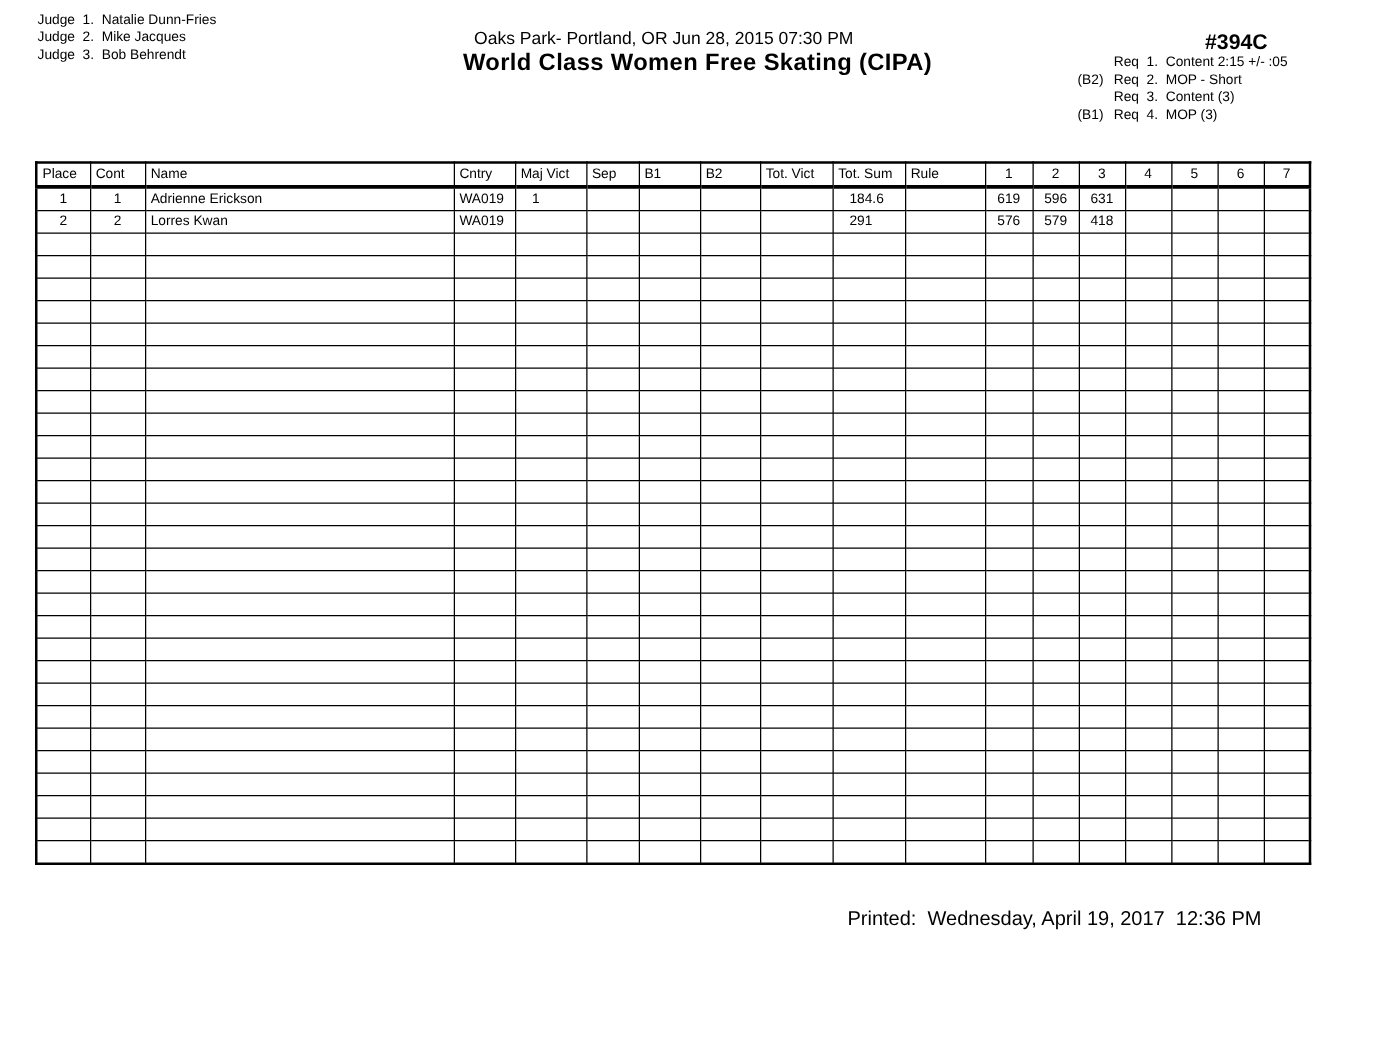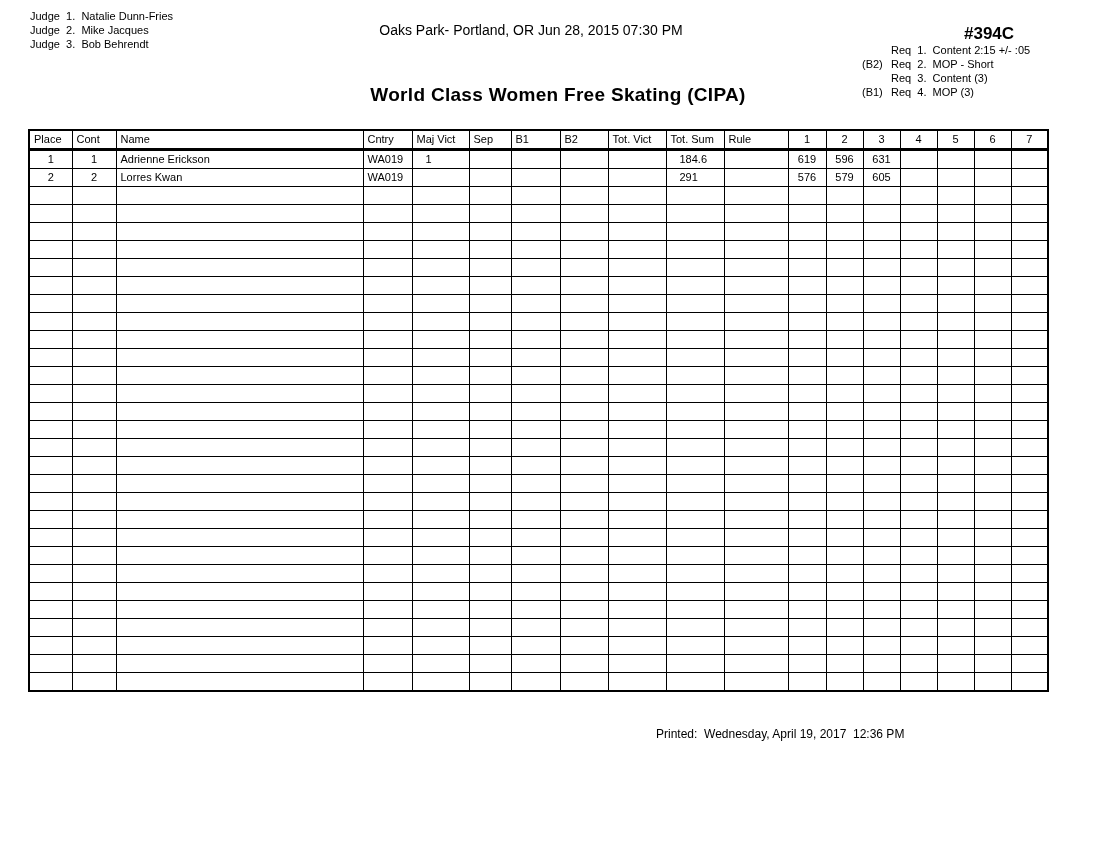--- a/index.html
+++ b/index.html
@@ -5,21 +5,21 @@
     html, body { margin: 0; padding: 0; background: #ffffff; }
     body {
       width: 1100px; height: 850px; position: relative; overflow: hidden;
       font-family: "Liberation Sans", "DejaVu Sans", sans-serif; color: #000;
     }
     .judges { position: absolute; left: 30px; top: 9px; font-size: 11px; line-height: 14px; }
     .judges .jl { white-space: pre; }
     .center-head { position: absolute; left: 300px; width: 512px; top: 22px; text-align: center; }
     .t1 { font-size: 17px; font-weight: bold; line-height: 22px; letter-spacing: -0.3px; margin-left: -12px; }
     .t2 { font-size: 14px; line-height: 16px; margin-left: -50px; }
-    .t3 { font-size: 19px; font-weight: bold; line-height: 26px; letter-spacing: 0.3px; margin-left: 4px; margin-top: 44px; }
+    .t3 { font-size: 19px; font-weight: bold; line-height: 26px; letter-spacing: 0.3px; margin-left: 4px; }
     .t4 { font-size: 16px; line-height: 22px; margin-left: 0px; }
     .evnum { position: absolute; left: 964px; top: 24px; font-size: 17px; font-weight: bold; }
     .reqs { position: absolute; left: 862px; top: 43px; font-size: 11px; line-height: 14px; }
     .reqs .rq { white-space: pre; }
     .reqs .pre { display: inline-block; width: 29px; }
 
     table.res {
       position: absolute; left: 28px; top: 129px;
       border-collapse: collapse; table-layout: fixed;
       font-size: 11px;
@@ -28,21 +28,21 @@
     table.res td, table.res th {
       border: 1.5px solid #000; height: 17px; padding: 0 0 0 4px;
       font-weight: normal; text-align: left; white-space: nowrap; overflow: hidden;
       line-height: 17px;
     }
     table.res thead th { border-bottom: 3px solid #000; height: 17px; }
     table.res th.num, table.res td.num { text-align: center; padding: 0; }
     table.res td.ctr { text-align: center; padding: 0; }
     table.res td.ind { padding-left: 13px; }
     table.res { border: 2px solid #000; }
-    .printed { position: absolute; left: 656px; top: 727px; font-size: 12px; white-space: pre; }
+    .printed { position: absolute; left: 678px; top: 727px; font-size: 16px; white-space: pre; }
   </style>
 </head>
 <body>
 
 <div class="judges">
   <div class="jl"><span>Judge  1.</span>  <span>Natalie Dunn-Fries</span></div>
   <div class="jl"><span>Judge  2.</span>  <span>Mike Jacques</span></div>
   <div class="jl"><span>Judge  3.</span>  <span>Bob Behrendt</span></div>
 </div>
 
@@ -131,21 +131,21 @@
         <td>WA019</td>
         <td class="ind"></td>
         <td></td>
         <td></td>
         <td></td>
         <td></td>
         <td class="ind">291</td>
         <td></td>
         <td class="ctr">576</td>
         <td class="ctr">579</td>
-        <td class="ctr">605</td>
+        <td class="ctr">418</td>
         <td class="ctr"></td>
         <td class="ctr"></td>
         <td class="ctr"></td>
         <td class="ctr"></td>
       </tr>
       <tr>
         <td class="ctr"></td>
         <td class="ctr"></td>
         <td></td>
         <td></td>

